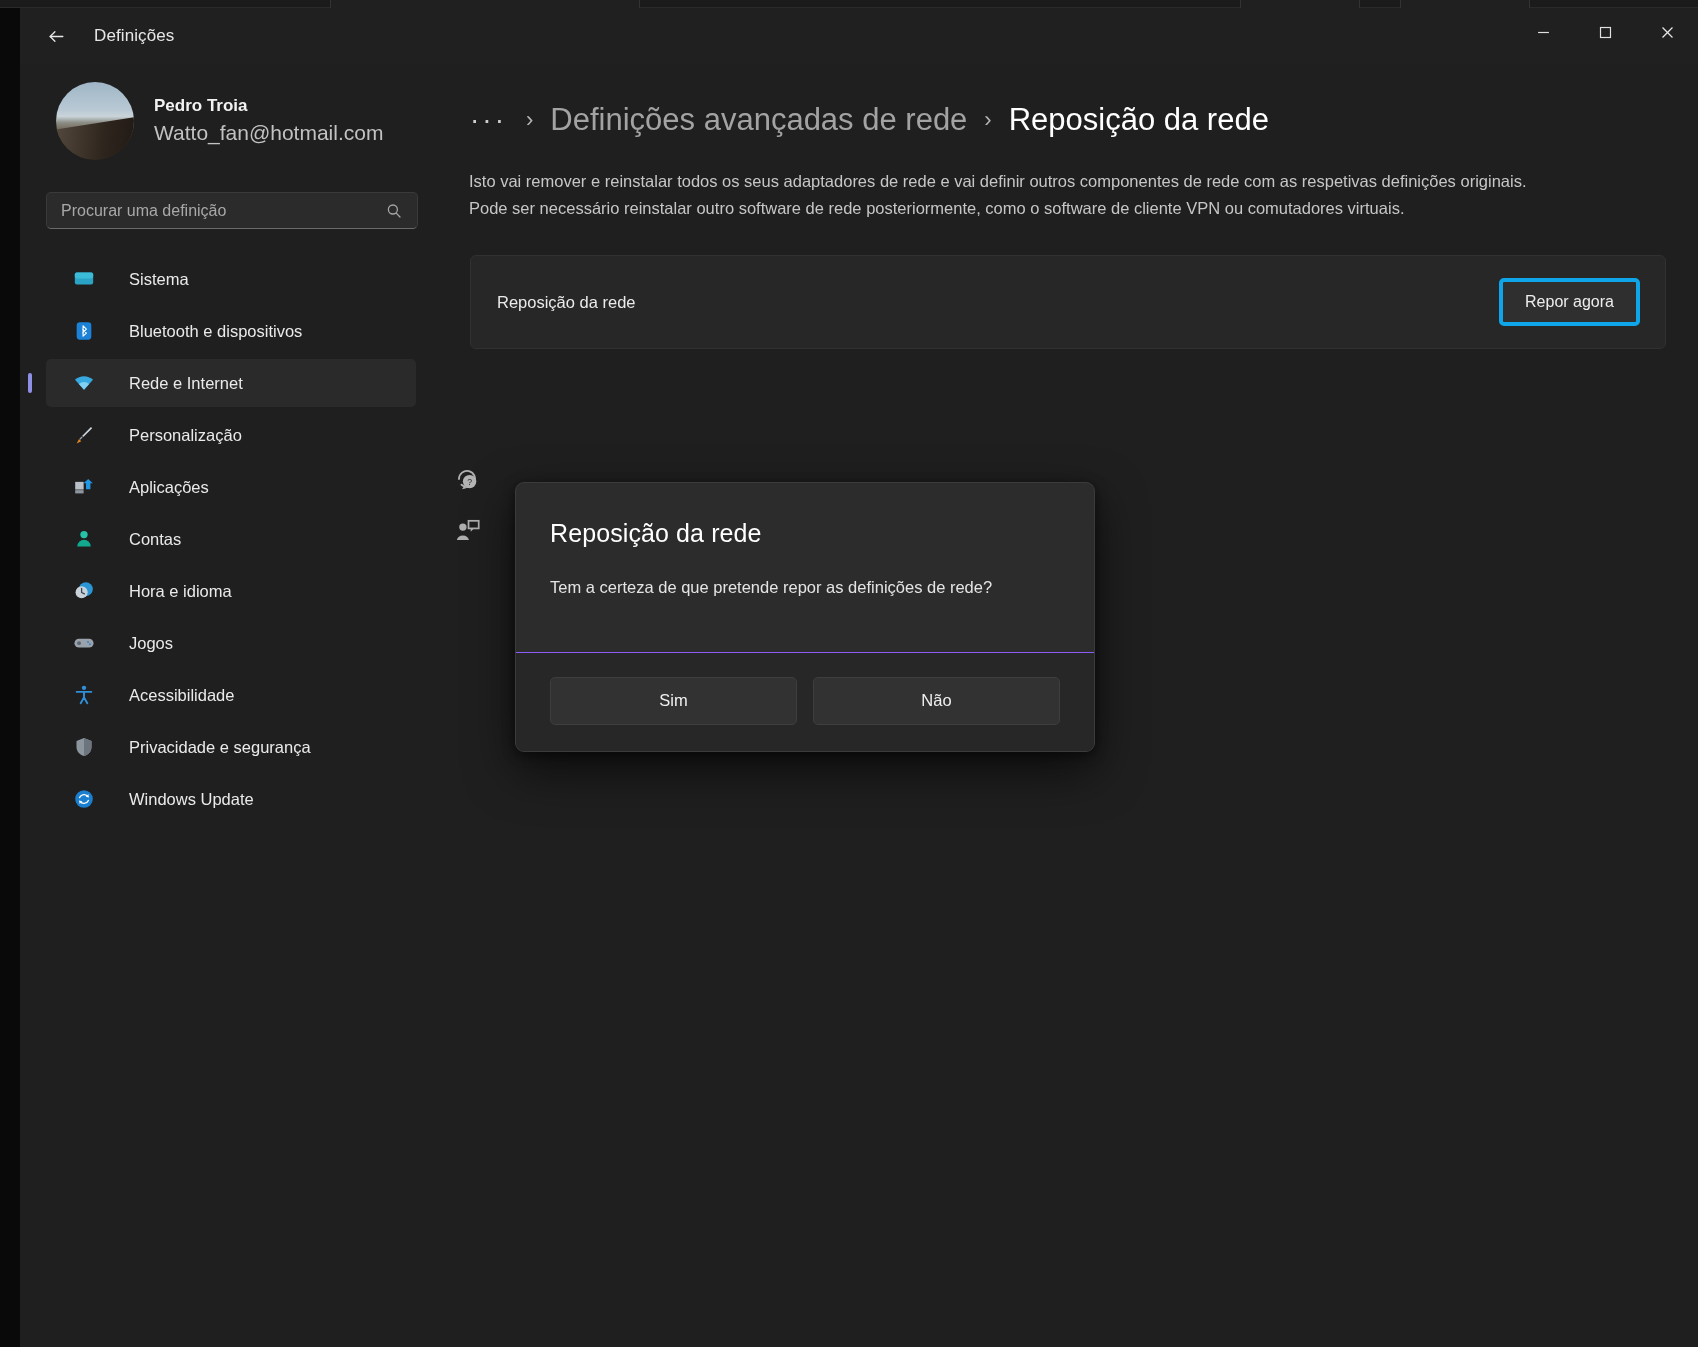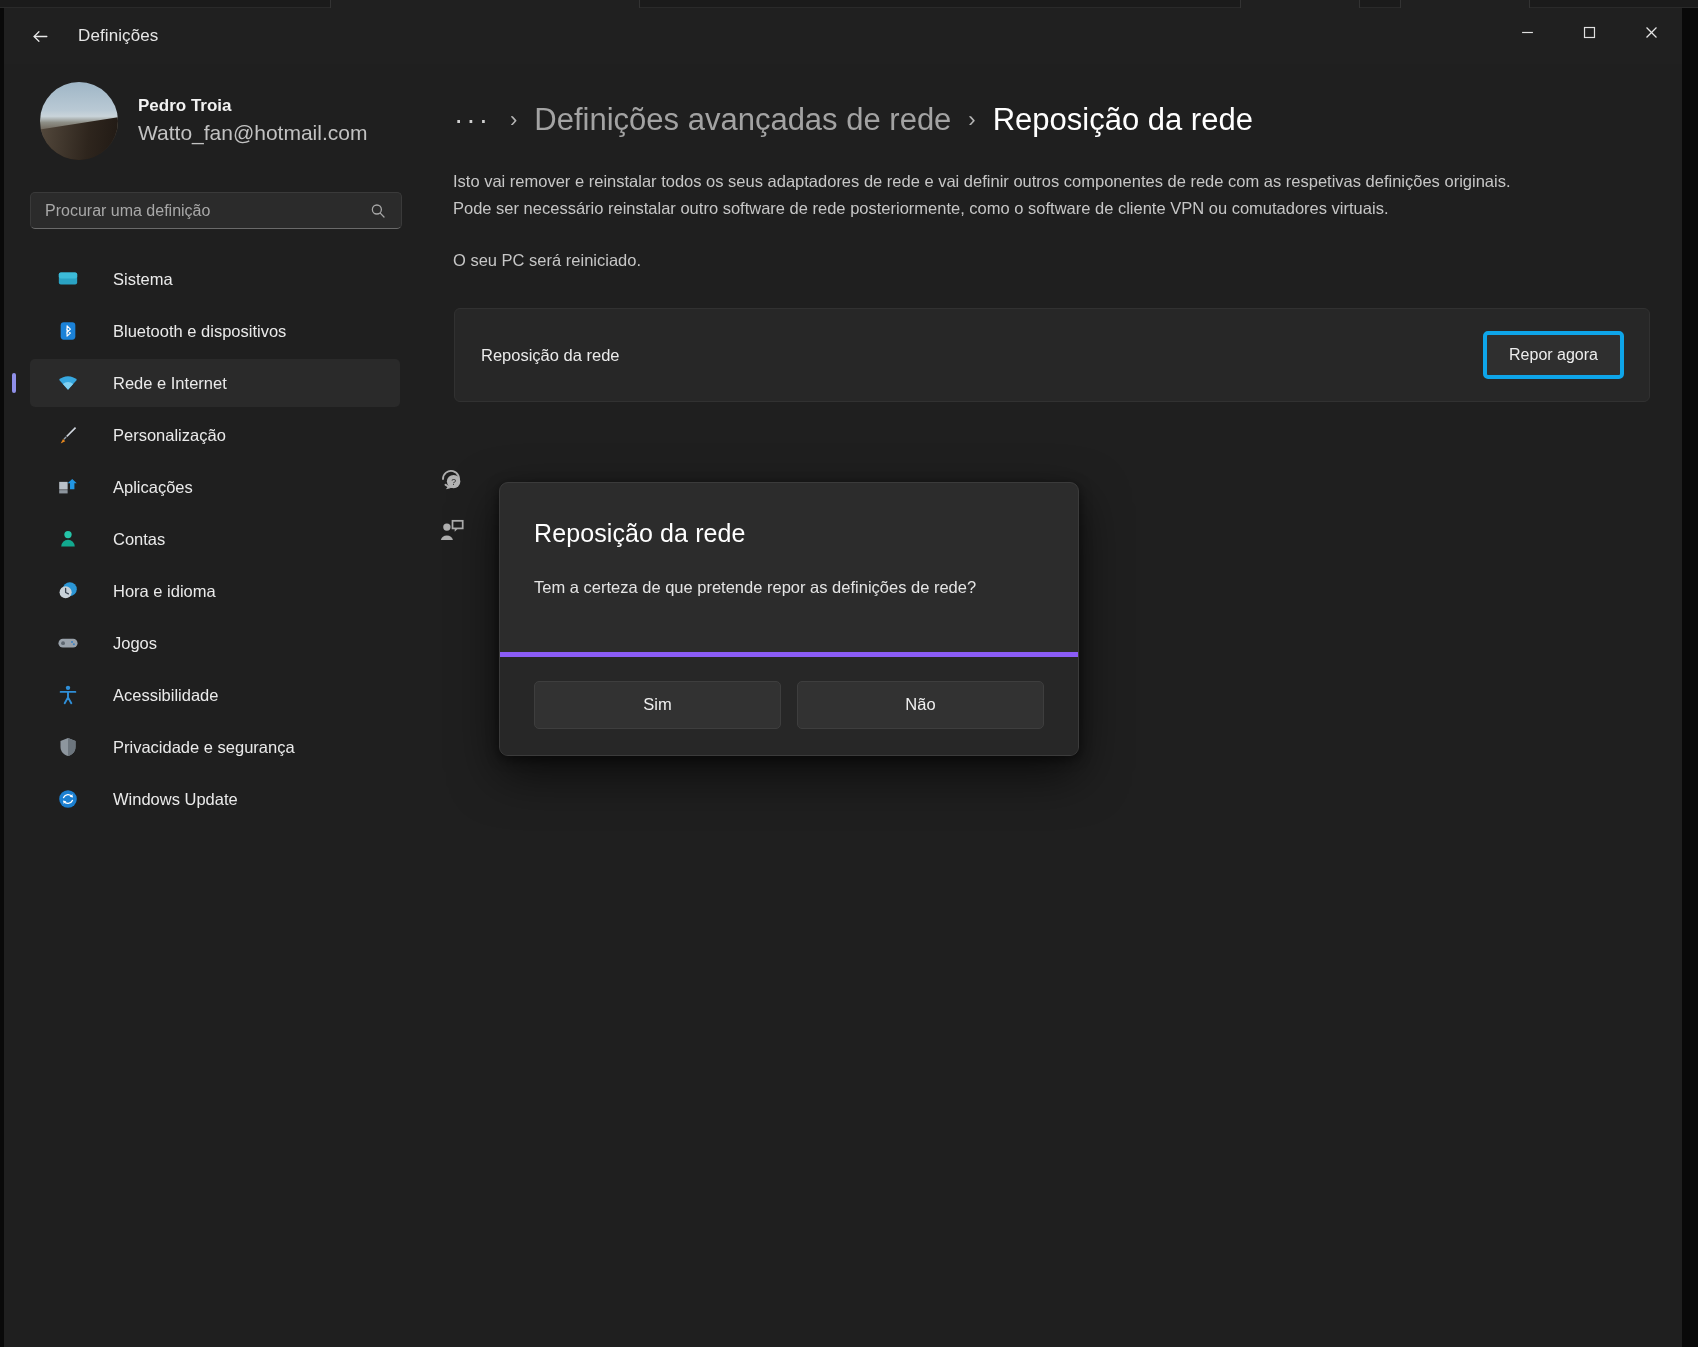--- a/index.html
+++ b/index.html
@@ -26,21 +26,21 @@
     top: 0;
     height: 8px;
     background: #202020;
     border-left: 1px solid #333;
     border-right: 1px solid #333;
   }
 
   
   .window {
     position: absolute;
-    top: 8px; left: 4px;
+    top: 8px; left: 20px;
     width: 1678px;
     height: 1339px;
     background: #1f1f1f;
     overflow: hidden;
   }
 
   
   .win-edge-left {
     position: absolute;
     top: 0; left: 0;
@@ -311,21 +311,21 @@
     letter-spacing: .1px;
   }
   .dialog-text {
     margin-top: 27px;
     font-size: 16.5px;
     color: #e4e4e4;
     line-height: 1.5;
   }
   .dialog-footer {
     background: #272727;
-    border-top: 5px solid #8b5cf6;
+    border-top: 1px solid #8b5cf6;
     padding: 24px 34px 26px 34px;
     display: flex;
     gap: 16px;
   }
   .dlg-btn {
     flex: 1 1 0;
     height: 48px;
     background: #323232;
     border: 1px solid #3e3e3e;
     border-radius: 5px;
@@ -520,21 +520,20 @@
     <div class="breadcrumb">
       <span class="crumb ellipsis">···</span>
       <span class="crumb-sep">›</span>
       <span class="crumb">Definições avançadas de rede</span>
       <span class="crumb-sep">›</span>
       <span class="crumb current">Reposição da rede</span>
     </div>
 
     <div class="desc">Isto vai remover e reinstalar todos os seus adaptadores de rede e vai definir outros componentes de rede com as respetivas definições originais. Pode ser necessário reinstalar outro software de rede posteriormente, como o software de cliente VPN ou comutadores virtuais.</div>
 
-    <div class="desc second">O seu PC será reiniciado.</div>
 
     <div class="card">
       <span class="card-label">Reposição da rede</span>
       <button class="card-btn">Repor agora</button>
     </div>
 
     <div class="helper-icons">
       <span class="hicon">
         <svg viewBox="0 0 24 24">
           <path d="M4.6 12a7.4 7.4 0 1 1 2.3 5.3" fill="none" stroke="#cfcfcf" stroke-width="1.7" stroke-linecap="round"></path>

